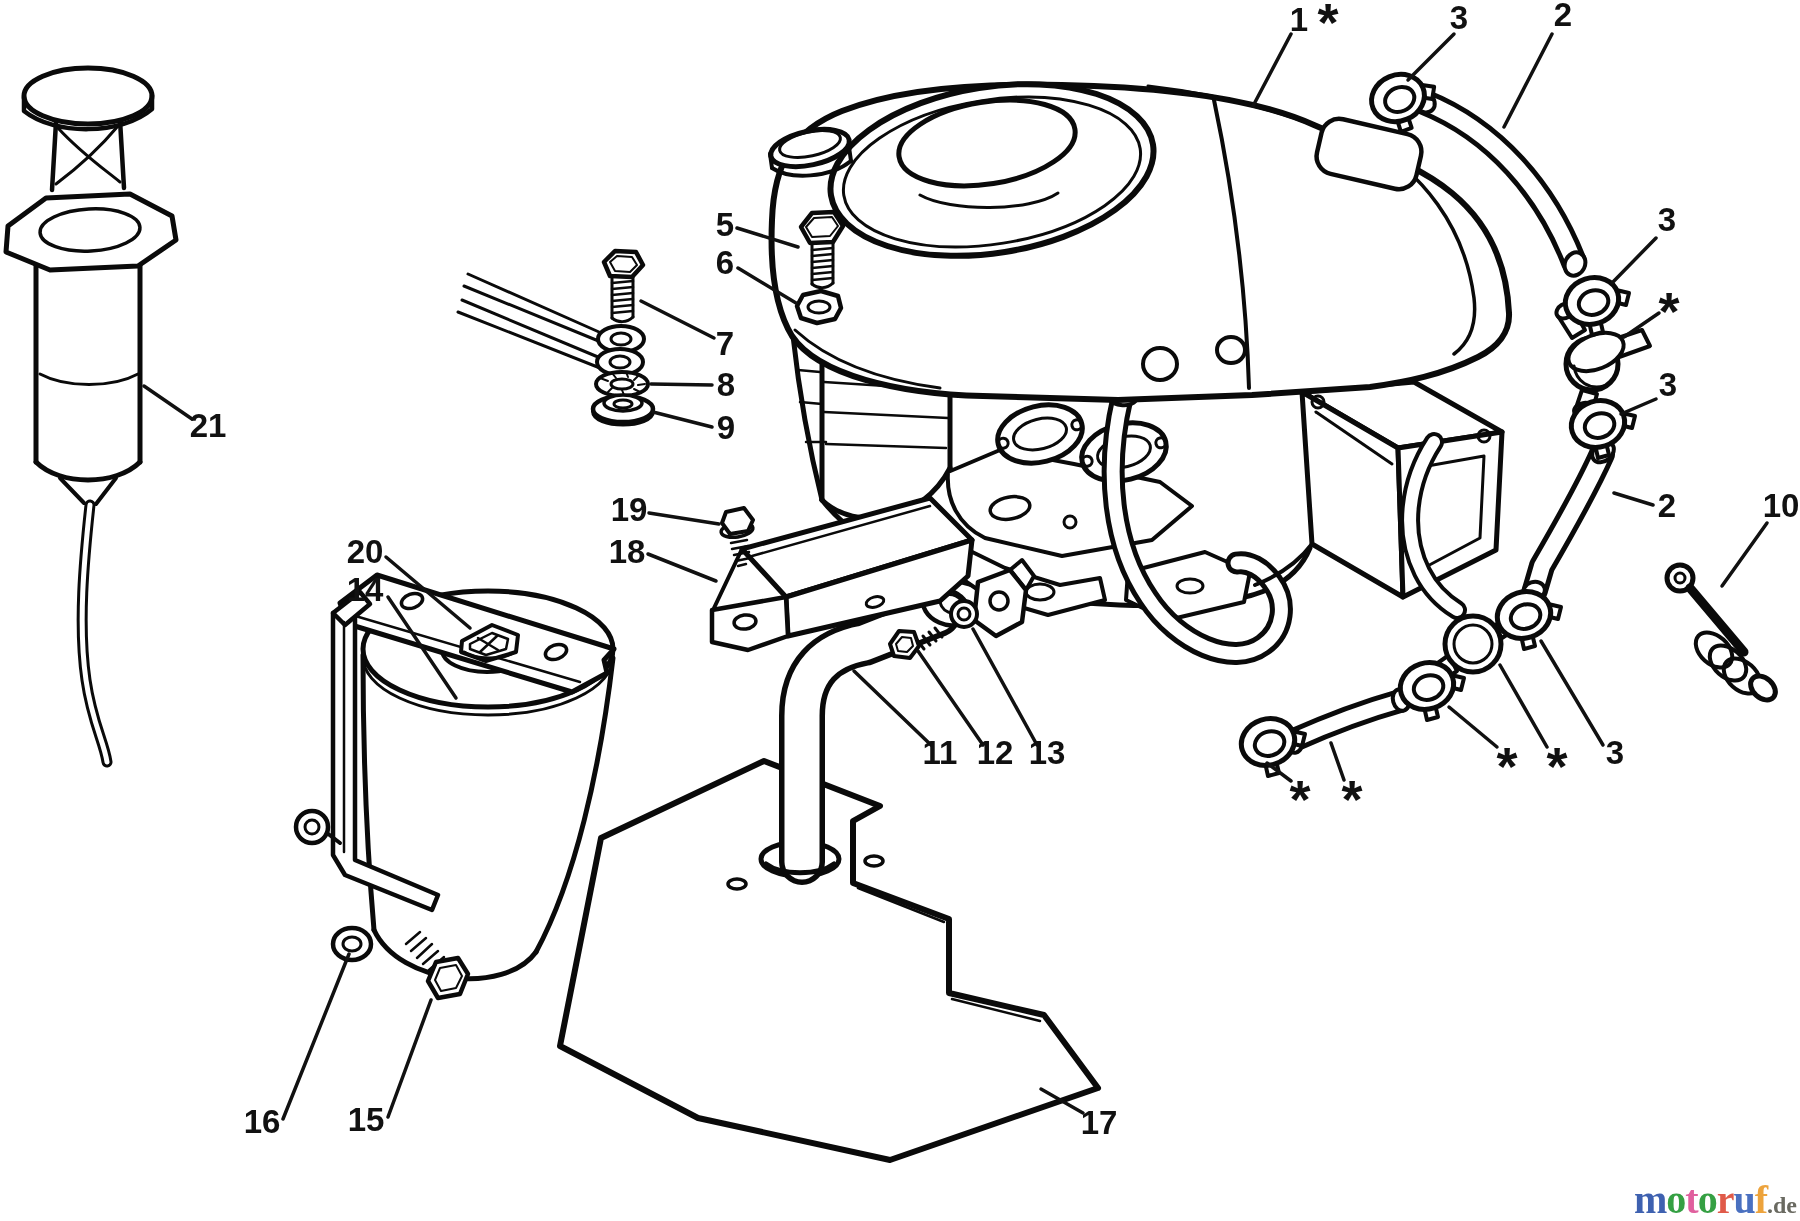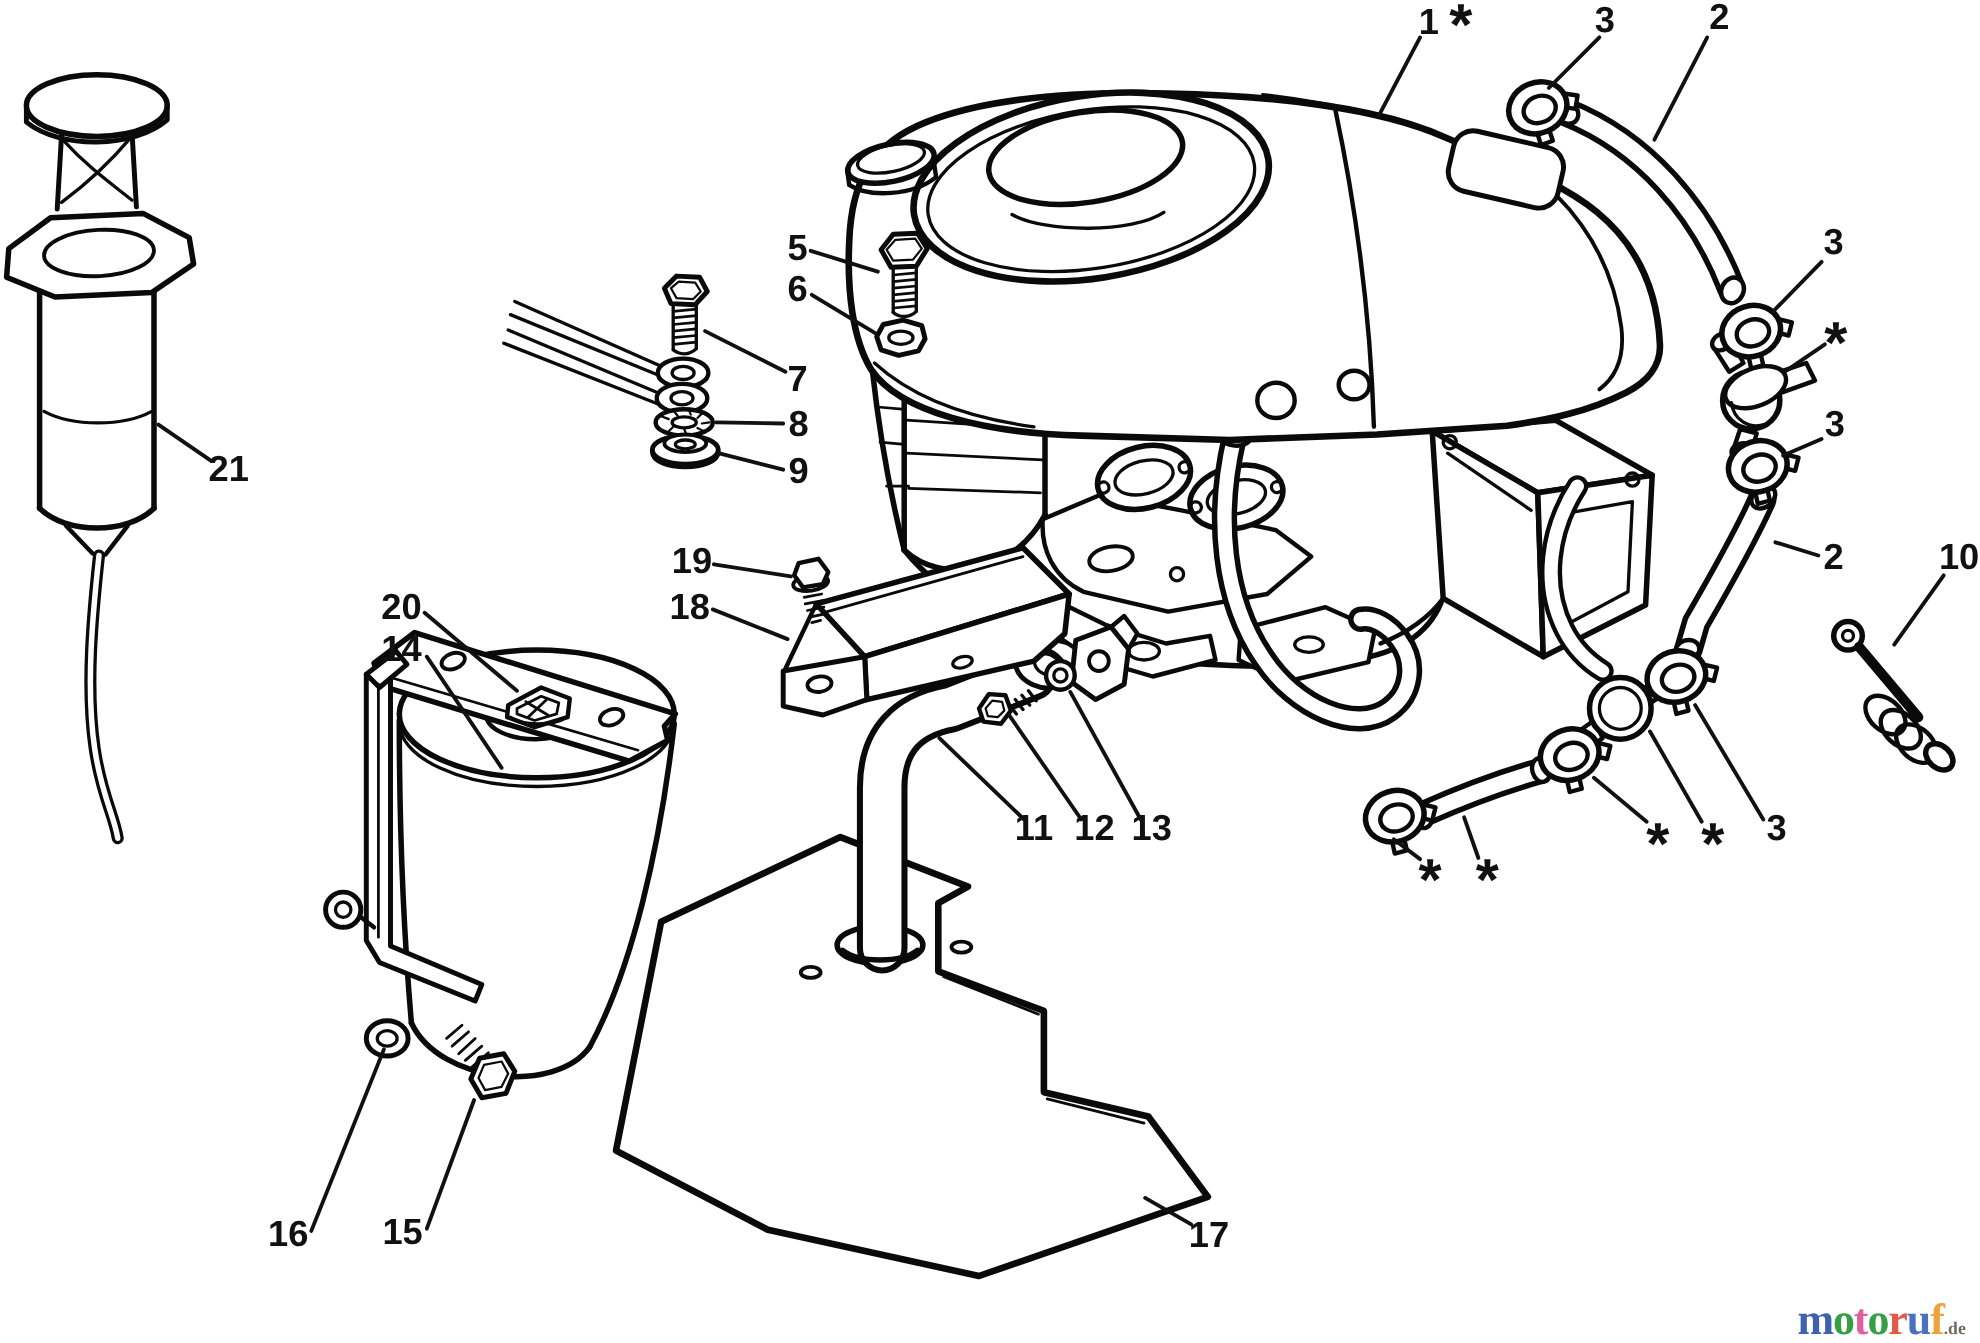--- a/index.html
+++ b/index.html
@@ -9,21 +9,21 @@
   .callout{font-family:"Liberation Sans",sans-serif;font-weight:bold;font-size:33px;
            fill:#111;text-anchor:middle;}
   .callout.star{font-size:54px;}
   .leader{stroke:#111;stroke-width:3.5;stroke-linecap:round;}
   .ln{stroke:#0a0a0a;fill:none;stroke-linecap:round;stroke-linejoin:round;}
   .fw{stroke:#0a0a0a;fill:#ffffff;stroke-linecap:round;stroke-linejoin:round;}
   .wh{stroke:#ffffff;fill:none;stroke-linecap:round;stroke-linejoin:round;}
   #watermark{position:absolute;left:1634px;top:1176px;white-space:nowrap;
              font-family:"Liberation Serif",serif;font-weight:bold;font-size:40px;
              letter-spacing:-1px;}
-  #watermark .suffix{font-size:16px;letter-spacing:0;}
+  #watermark .suffix{font-size:24px;letter-spacing:0;}
 </style>
 </head>
 <body>
 
 <div id="stage">
 <svg id="diagram" width="1800" height="1221" viewBox="0 0 1800 1221">
   <defs>
     <g id="clamp-symbol">
       <path class="fw" stroke-width="4" d="M 20,-12 L 37,-8 L 34,4 L 18,0 Z"></path>
       <path class="fw" stroke-width="4" d="M -4,16 L 0,34 L 11,31 L 7,14 Z"></path>

